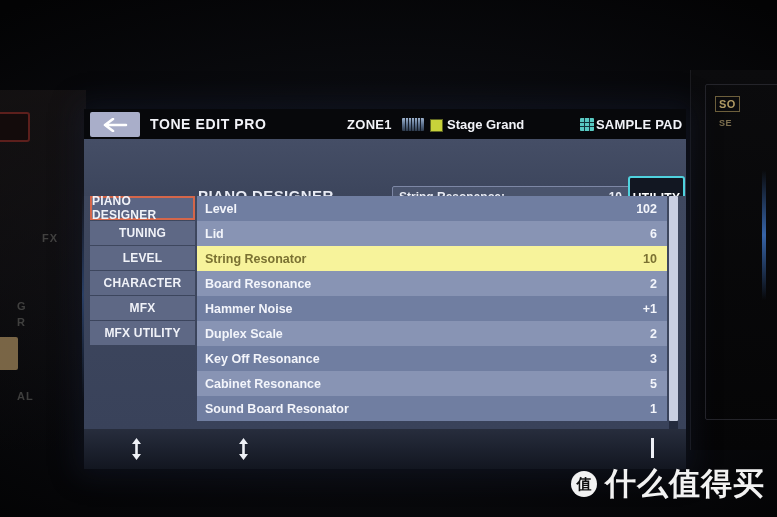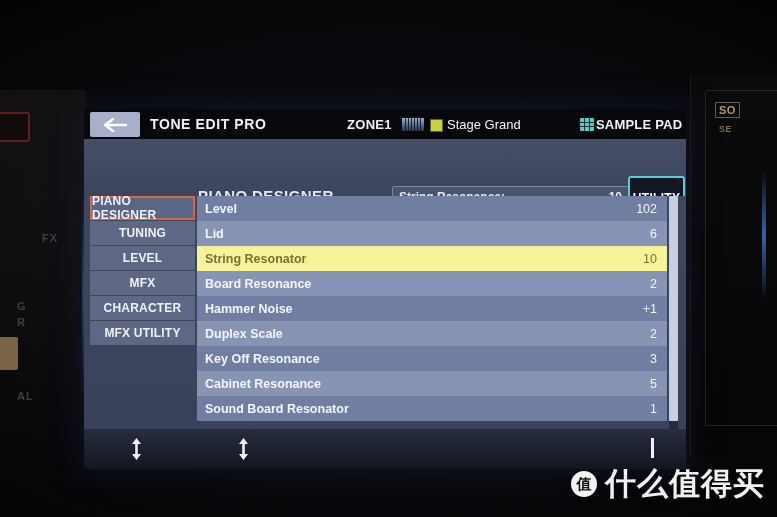--- a/index.html
+++ b/index.html
@@ -49,21 +49,21 @@
   #tan-button {
     position: absolute;
     left: -4px; top: 337px;
     width: 22px; height: 33px;
     background: #8d7550;
     border-radius: 2px;
     opacity: .85;
   }
   #right-panel {
     position: absolute;
-    right: 0; top: 76px;
+    right: 0; top: 70px;
     width: 86px; height: 380px;
     background: linear-gradient(180deg, #0b0b0d, #050506);
     border-left: 1px solid #1b1b1f;
   }
   #right-panel-inner {
     position: absolute;
     left: 14px; top: 14px; right: -2px; bottom: 30px;
     border: 1px solid #24242a;
     border-radius: 2px;
   }
@@ -164,21 +164,21 @@
     position: absolute;
     left: 346px; top: 10px;
     width: 11px; height: 11px;
     background: #c8d23a;
     border: 1px solid #5e6520;
   }
   #tone-name {
     position: absolute;
     left: 363px; top: 8px;
     font-size: 13px;
-    font-weight: normal;
+    font-weight: bold;
     color: #f2f3f8;
   }
   #pad-icon {
     position: absolute;
     left: 496px; top: 9px;
     width: 14px; height: 13px;
     background: #59c9c2;
     border-radius: 1px;
     overflow: hidden;
   }
@@ -302,21 +302,21 @@
     color: #f3f5fb;
     font-size: 12.5px;
     font-weight: bold;
   }
   .row.odd  { background: #707ea1; }
   .row.even { background: #8894b4; }
   .row.selected {
     background: #f7f39b;
     color: #7a7132;
   }
-  .row .val { font-weight: normal; }
+  .row .val { font-weight: bold; }
 
   #scrollbar-track {
     position: absolute;
     left: 585px; top: 0;
     width: 9px; height: 233px;
     background: rgba(20,26,40,.55);
   }
   #scrollbar-thumb {
     position: absolute;
     left: 0; top: 0;
@@ -461,24 +461,24 @@
           <div class="side-item selected">
             <span>PIANO DESIGNER</span>
           </div>
           <div class="side-item">
             <span>TUNING</span>
           </div>
           <div class="side-item">
             <span>LEVEL</span>
           </div>
           <div class="side-item">
+            <span>CHARACTER</span>
+          </div>
+          <div class="side-item">
             <span>MFX</span>
-          </div>
-          <div class="side-item">
-            <span>CHARACTER</span>
           </div>
           <div class="side-item">
             <span>MFX UTILITY</span>
           </div>
         </div>
 
       <div id="list">
           <div class="row odd">
             <span class="lab">Level</span>
             <span class="val">102</span>

